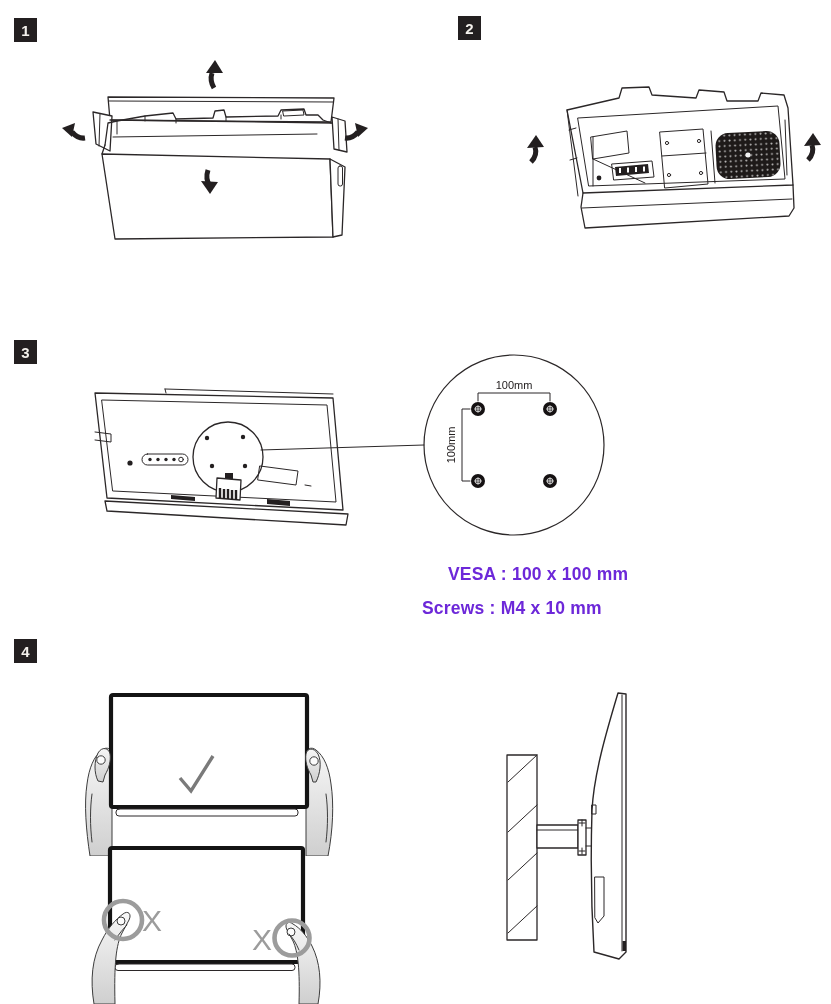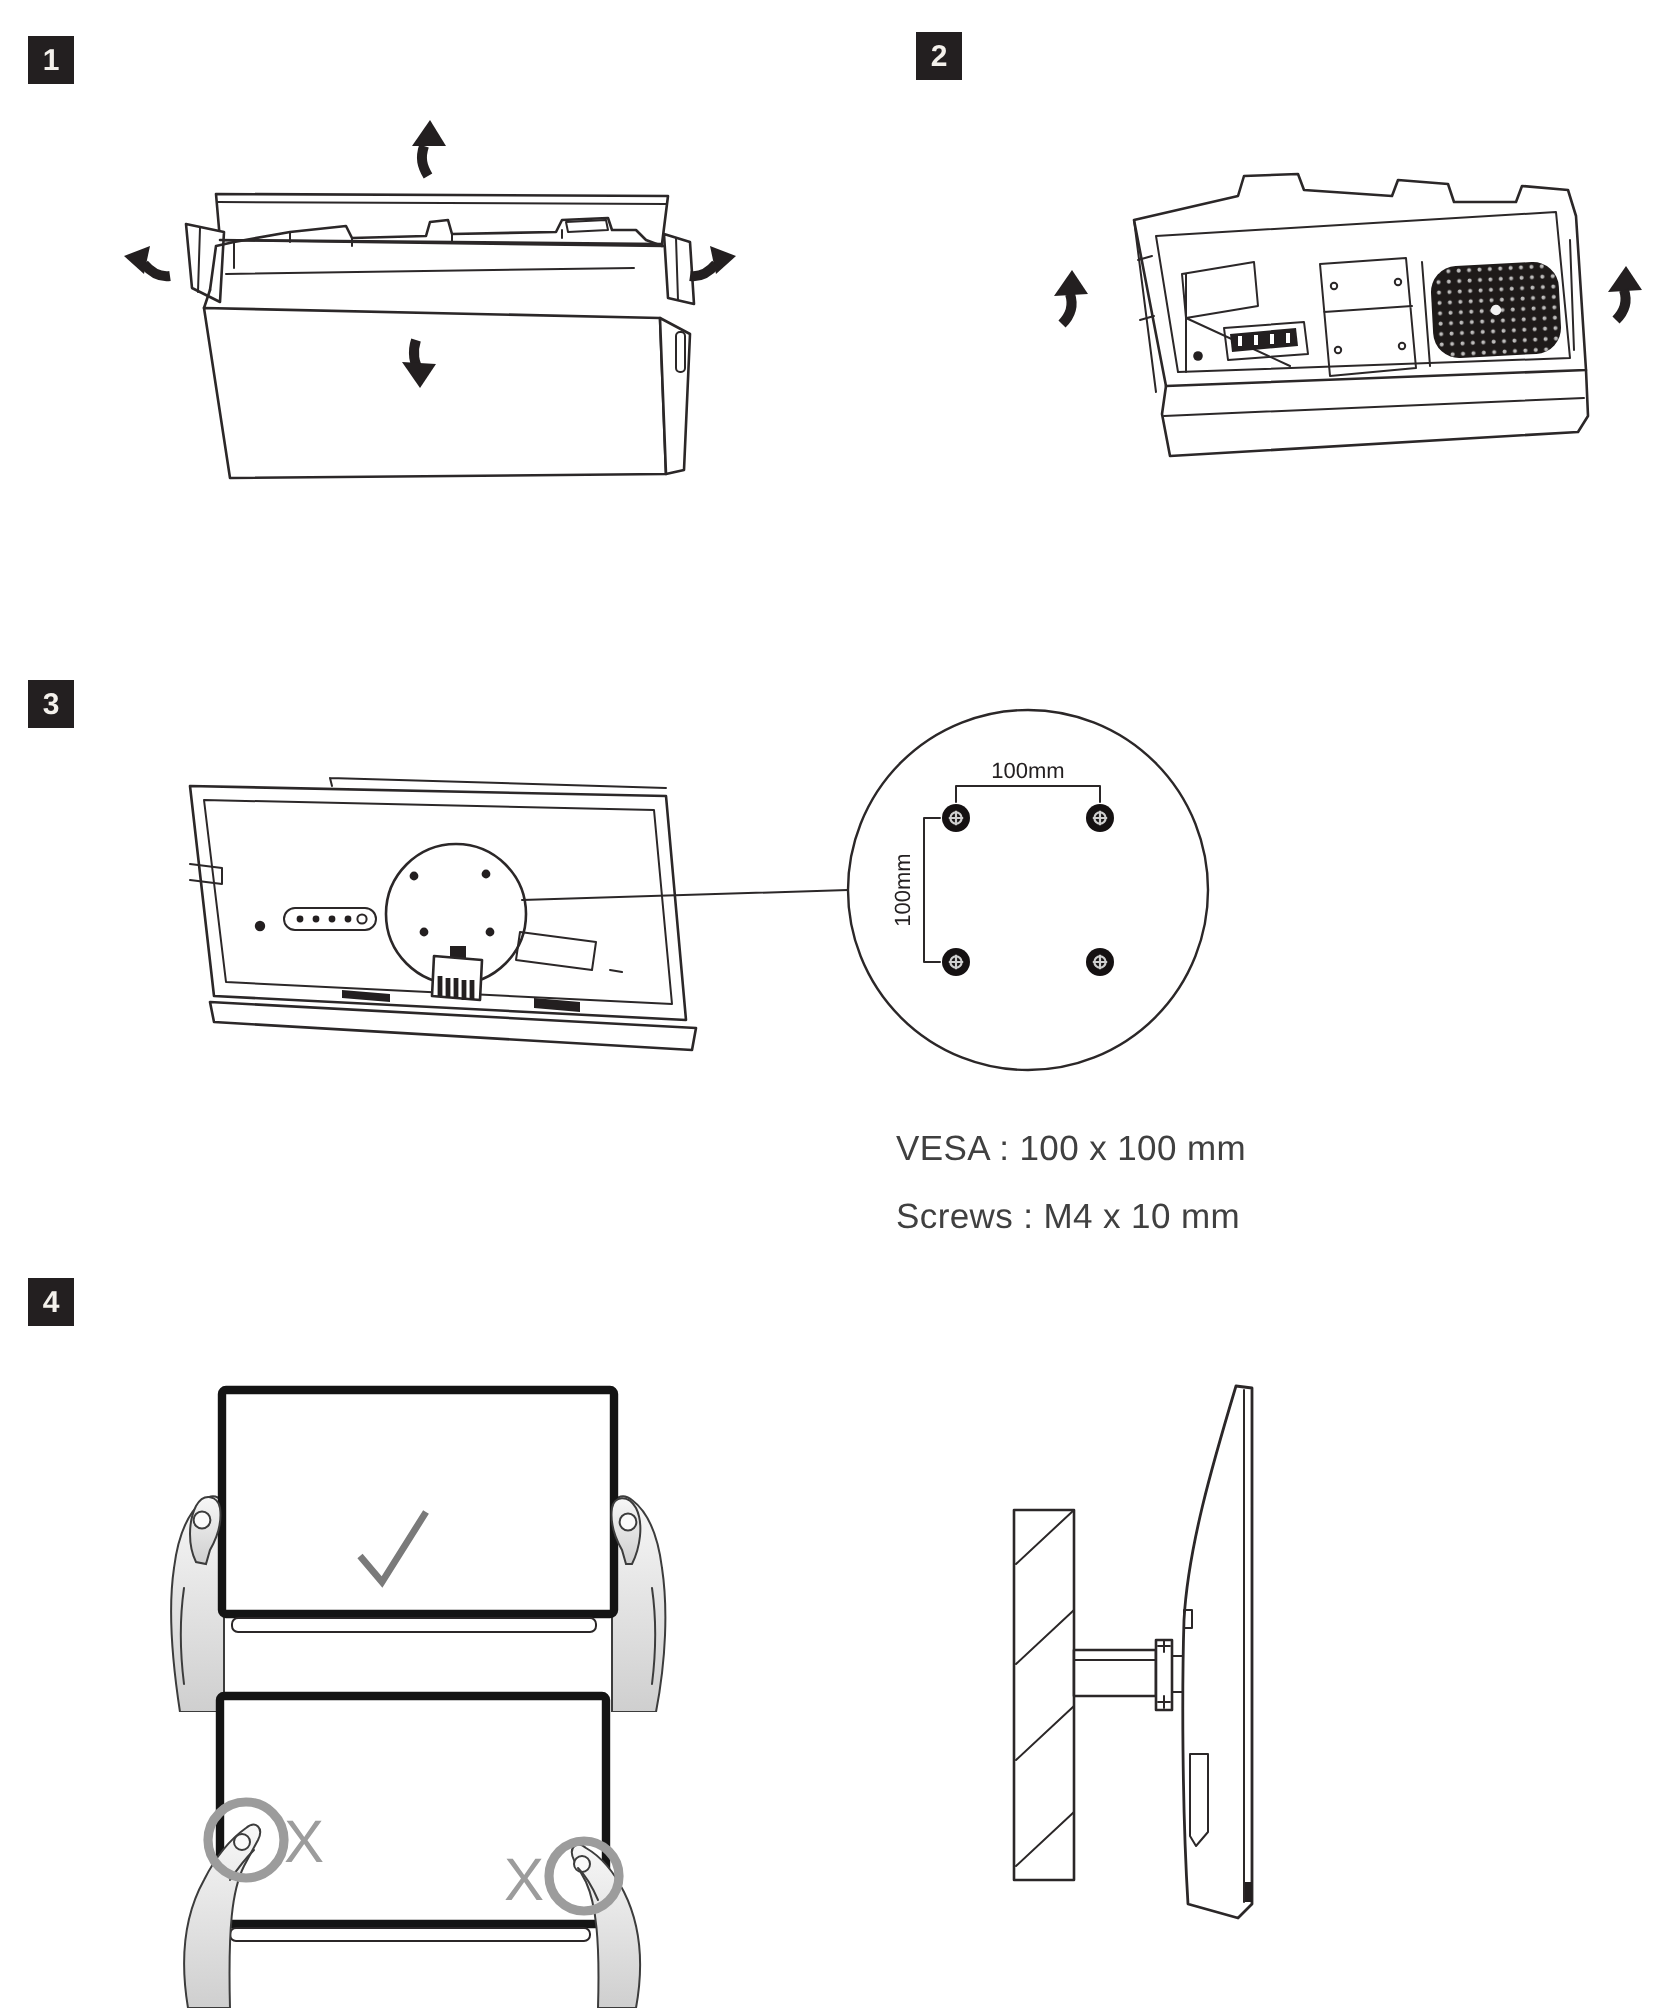--- a/index.html
+++ b/index.html
@@ -1,20 +1,20 @@
 <!DOCTYPE html>
 <html><head>
 <meta charset="utf-8">
 <style>
   html,body{margin:0;padding:0;background:#ffffff;}
   .page{position:relative;width:831px;height:1004px;background:#ffffff;
         font-family:"Liberation Sans",sans-serif;overflow:hidden;}
   .badge{position:absolute;width:23px;height:24px;background:#231f20;color:#f4f1ec;
          font-size:15px;font-weight:700;display:flex;align-items:center;justify-content:center;}
-  .spec{position:absolute;font-size:17.5px;color:#404040;letter-spacing:.2px;white-space:nowrap;}
+  .spec{position:absolute;font-size:17.5px;color:#6d28d9;letter-spacing:.2px;white-space:nowrap;font-weight:bold;}
   svg.illu{position:absolute;display:block;}
   .ln{fill:none;stroke:#2b2728;stroke-width:1.3;stroke-linejoin:round;stroke-linecap:round;}
   .lnw{fill:#ffffff;stroke:#2b2728;stroke-width:1.3;stroke-linejoin:round;}
   .lnthin{fill:none;stroke:#2b2728;stroke-width:1;stroke-linejoin:round;stroke-linecap:round;}
   .ink{fill:#231f20;stroke:none;}
   .arrowtail{fill:none;stroke:#231f20;stroke-width:5;stroke-linecap:butt;}
   .dimtxt{font-size:11px;fill:#242021;font-family:"Liberation Sans",sans-serif;}
   .xmark{font-size:30px;fill:#9c9c9c;font-family:"Liberation Sans",sans-serif;}
   .nocircle{fill:none;stroke:#9c9c9c;stroke-width:4.6;}
   .check{fill:none;stroke:#7a7a7a;stroke-width:3.4;stroke-linecap:butt;}
@@ -183,21 +183,21 @@
           <path d="M-3.6,0 L3.6,0 M0,-3.6 L0,3.6" stroke="#cfcfcf" stroke-width="1.1"></path>
       </g>
       <path class="lnthin" d="M400,53 L400,45 L472,45 L472,53"></path>
       <path class="lnthin" d="M392,61 L384,61 L384,133 L392,133"></path>
       <text class="dimtxt" x="436" y="41" text-anchor="middle">100mm</text>
       <text class="dimtxt" x="377" y="97" text-anchor="middle" transform="rotate(-90 377 97)">100mm</text>
     </g>
   </svg>
 
   <div class="spec" style="left:448px;top:564px;">VESA : 100 x 100 mm</div>
-  <div class="spec" style="left:448px;top:598px;">Screws : M4 x 10 mm</div>
+  <div class="spec" style="left:422px;top:598px;">Screws : M4 x 10 mm</div>
 
   <svg class="illu" style="left:82px;top:686px;" width="266" height="170" viewBox="0 0 266 170">
     <defs>
       <linearGradient id="hgA" x1="0" y1="0" x2="0" y2="1">
         <stop offset="0" stop-color="#f7f7f7"></stop>
           <stop offset="1" stop-color="#cfcfcf"></stop>
       </linearGradient>
     </defs>
     <g>
       <path d="M8,170 C4,144 2,118 5,98 C7,82 12,70 20,64 C25,60 30,63 30,69 L30,170 Z" fill="url(#hgA)" stroke="#3c3c3c" stroke-width="1"></path>

